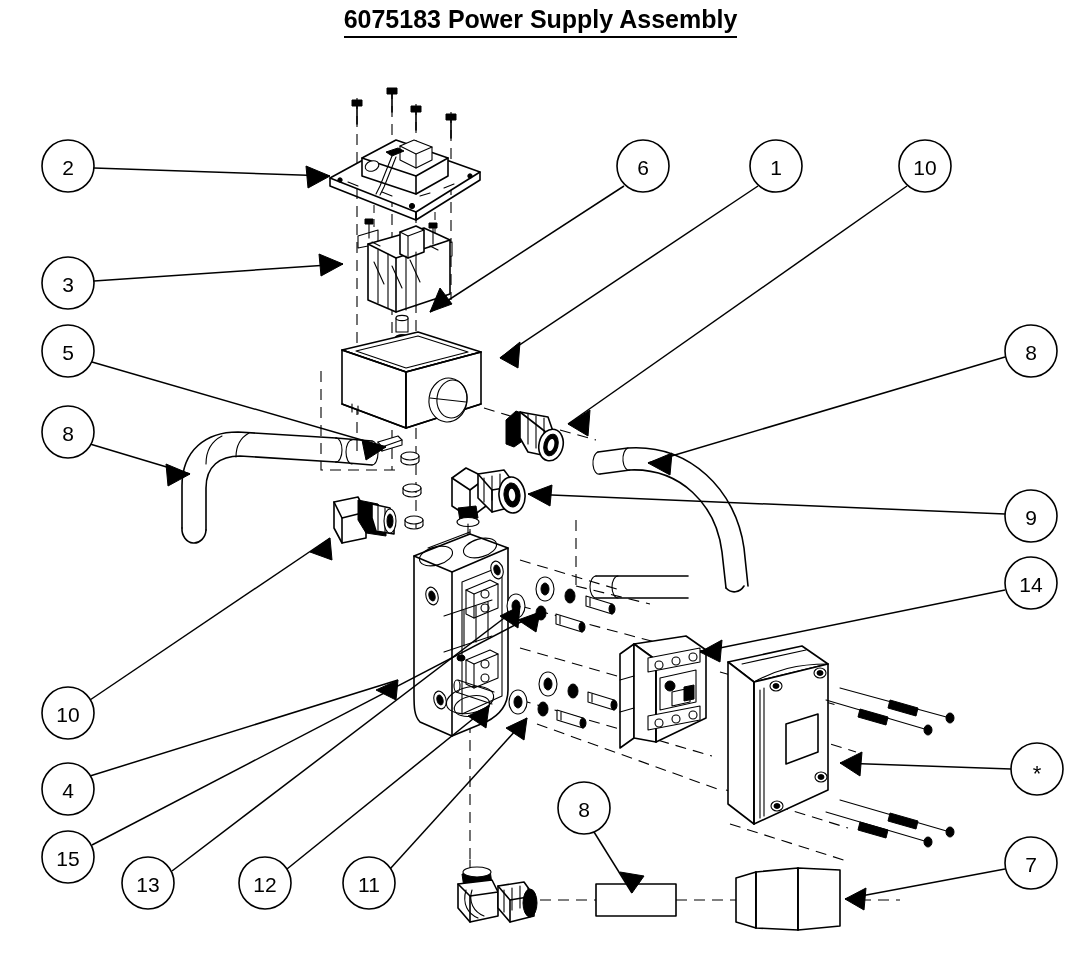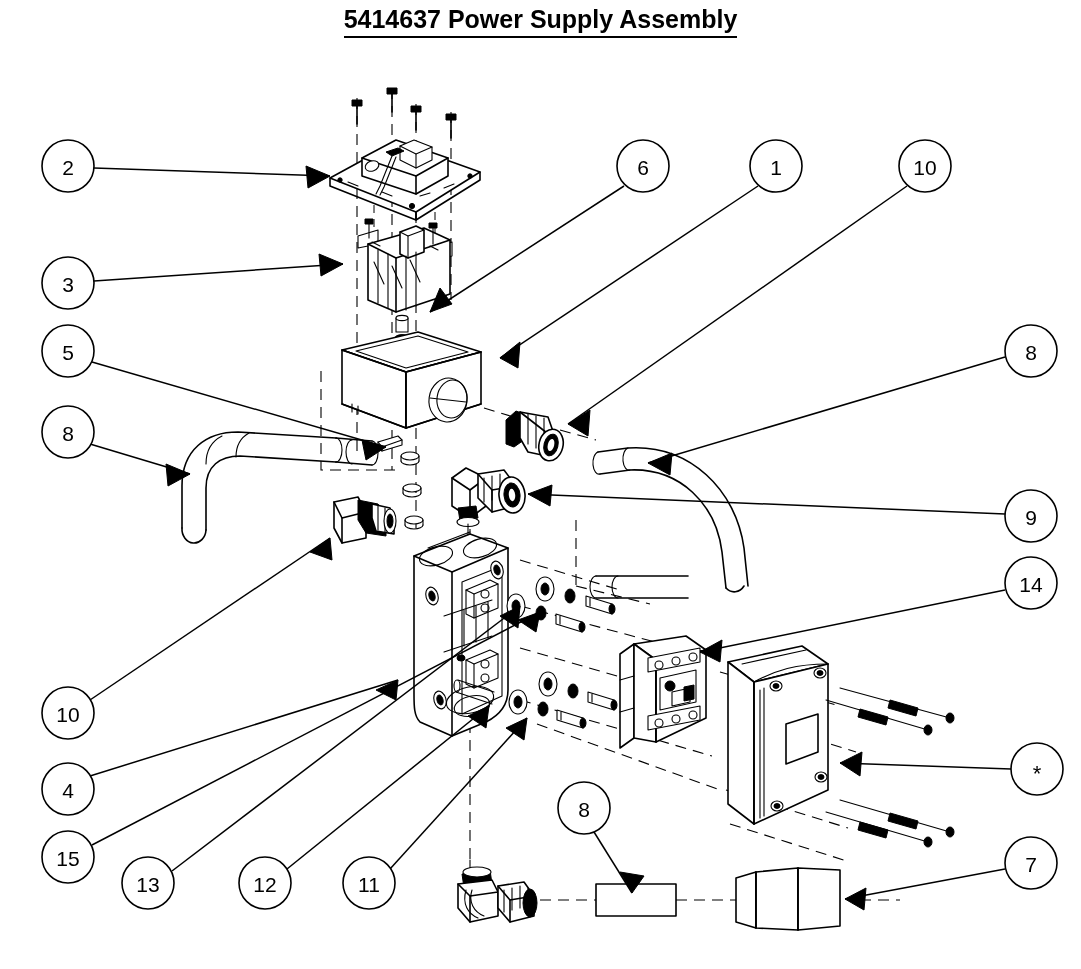--- a/index.html
+++ b/index.html
@@ -63,21 +63,21 @@
     dominant-baseline: central;
   }
   .balloon-t.star { font-size: 22px; }
 </style>
 </head>
 <body>
 
 <div id="sheet">
 
   <div id="title-block">
-    <span id="title-text">5414637 Power Supply Assembly</span>
+    <span id="title-text">6075183 Power Supply Assembly</span>
   </div>
 
   <svg class="diagram" viewBox="0 0 1081 969">
 
     <g>
       <path class="dash" d="M357 98 L357 455"></path>
       <path class="dash" d="M392 88 L392 470"></path>
       <path class="dash" d="M416 104 L416 528"></path>
       <path class="dash" d="M451 112 L451 300"></path>
       <path class="dash-s" d="M374 205 L374 300"></path>

